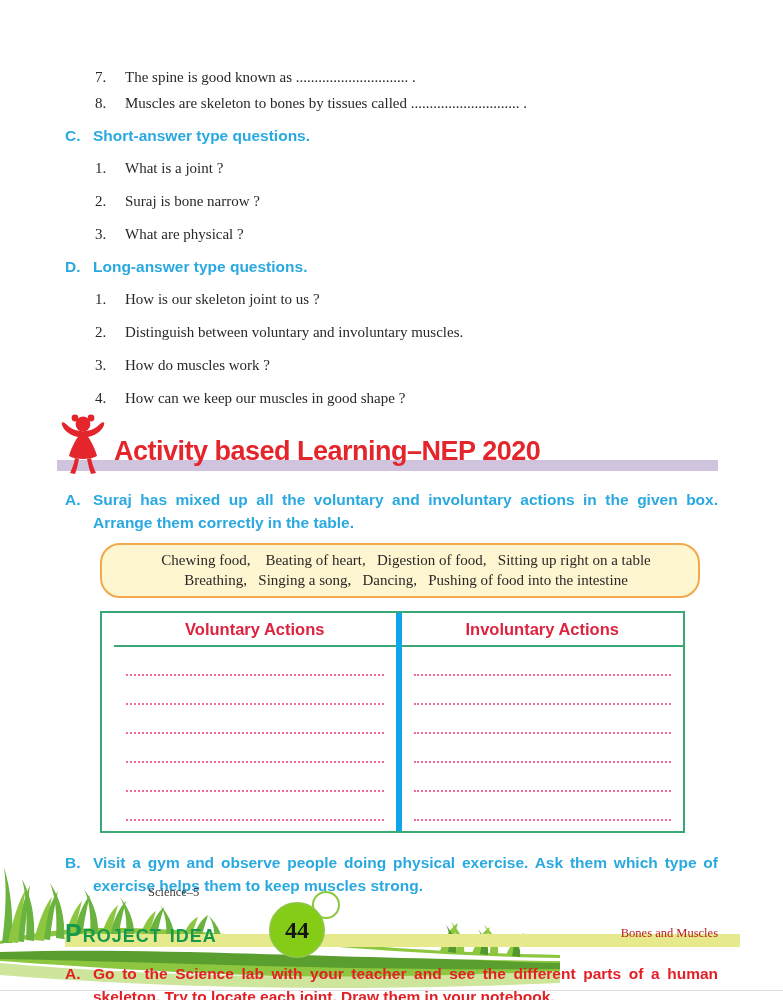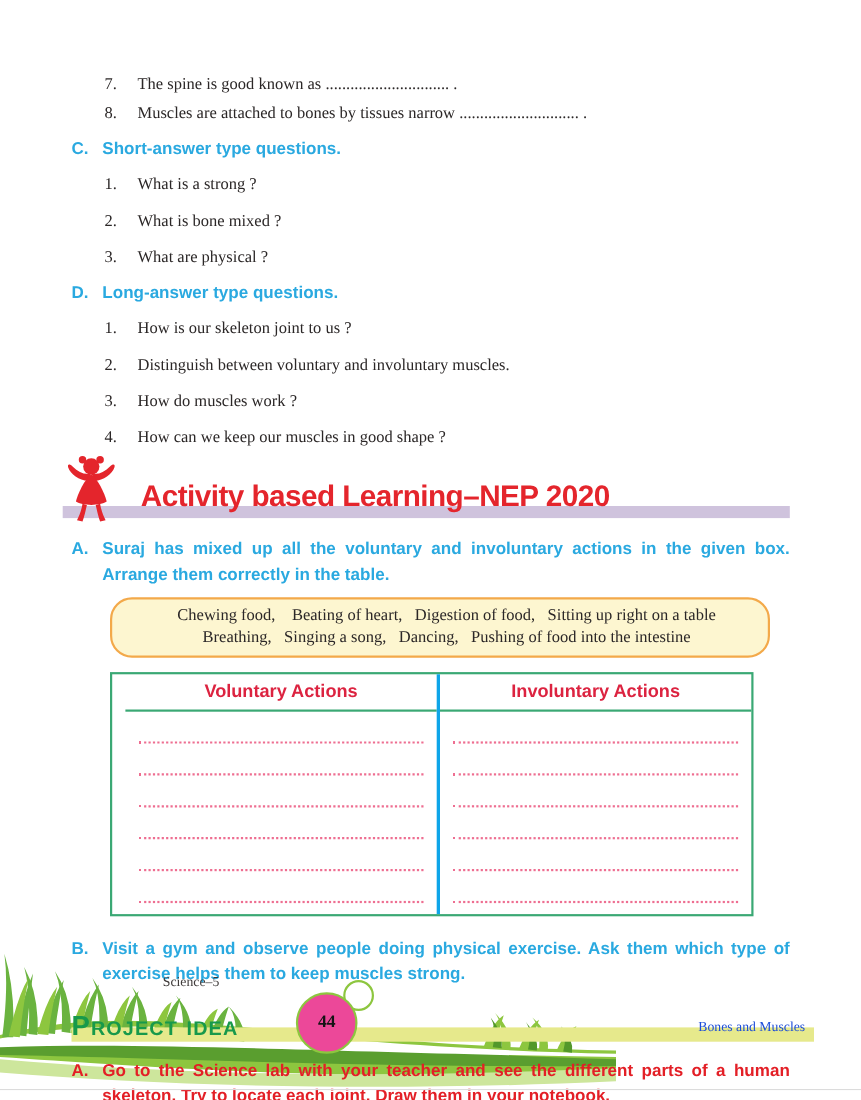--- a/index.html
+++ b/index.html
@@ -16,92 +16,92 @@
   .sec-head{display:flex;margin-top:13px;font-family:"Liberation Sans",sans-serif;
     font-weight:bold;font-size:15.5px;color:#2aa9e0;line-height:19px;}
   .sec-letter{width:28px;flex:0 0 28px;}
   .q-row{display:flex;margin:14px 0 0 30px;font-size:15px;line-height:19px;}
   .q-num{width:30px;flex:0 0 30px;}
 
   
   .act-header{position:relative;margin-top:8px;height:60px;}
   .act-band{position:absolute;left:-8px;right:0;bottom:5px;height:11px;background:#cfc3dd;z-index:0;}
   .act-icon{position:absolute;left:-10px;top:-4px;width:56px;height:64px;z-index:1;}
-  .act-title{position:absolute;left:63px;bottom:9px;z-index:1;
+  .act-title{position:absolute;left:49px;bottom:9px;z-index:1;
     font-family:"Liberation Sans",sans-serif;font-weight:bold;font-size:27px;
     color:#e4252c;letter-spacing:-0.5px;white-space:nowrap;}
 
   .blue-item{display:flex;margin-top:12px;font-family:"Liberation Sans",sans-serif;
     font-weight:bold;font-size:15.5px;color:#2aa9e0;line-height:23px;}
   .blue-item .item-text{flex:1;text-align:justify;}
 
   
   .word-box{margin:9px 18px 13px 35px;border:2px solid #f3a94a;border-radius:20px;
     background:#fdf6d0;padding:5px 12px 6px 24px;text-align:center;
     font-size:15px;color:#2b2727;}
   .word-box div{white-space:pre-wrap;line-height:20px;}
 
   
   .act-table{display:flex;margin:10px 33px 0 35px;border:2px solid #3aa874;background:#fff;padding-left:12px;}
   .act-col{flex:1;display:flex;flex-direction:column;}
-  .act-col + .act-col{border-left:3px solid #0ea5e9;}
+  .act-col + .act-col{border-left:6px solid #0ea5e9;}
   .act-col-head{height:32px;line-height:32px;text-align:center;border-bottom:2px solid #3aa874;
     font-family:"Liberation Sans",sans-serif;font-weight:bold;font-size:16.5px;color:#dc2340;}
   .act-col-body{padding:0 12px 10px 12px;}
   .dotline{height:27px;border-bottom:2px dotted #ee6e91;}
 
   
   .proj-header{position:relative;margin-top:16px;height:38px;padding-left:22px;}
   .proj-band{position:absolute;left:0;right:-22px;bottom:4px;height:13px;background:#e6e98c;z-index:0;}
   .proj-title{position:absolute;left:0;bottom:3px;z-index:1;
     font-family:"Liberation Sans",sans-serif;font-weight:bold;font-size:25px;
     font-variant:small-caps;letter-spacing:1px;color:#17994b;white-space:nowrap;}
 
   .red-item{display:flex;margin-top:11px;font-family:"Liberation Sans",sans-serif;
     font-weight:bold;font-size:15.5px;color:#e31f26;line-height:23px;}
   .red-item .item-text{flex:1;text-align:justify;}
 
   
   .grass{position:absolute;left:0;top:845px;width:560px;height:150px;z-index:1;}
   .footer-book{position:absolute;left:148px;top:885px;z-index:3;font-size:12.5px;color:#3f3b3a;}
   .page-circle{position:absolute;left:269px;top:902px;width:52px;height:52px;z-index:3;
-    background:#ec4899;border:2px solid #8dc63f;border-radius:50%;
+    background:#84cc16;border:2px solid #8dc63f;border-radius:50%;
     display:flex;align-items:center;justify-content:center;
-    font-weight:bold;font-size:16px;color:#141414;}
+    font-weight:bold;font-size:24px;color:#141414;}
   .page-circle-small{position:absolute;left:312px;top:891px;width:24px;height:24px;z-index:2;
     background:#fff;border:2px solid #8dc63f;border-radius:50%;}
-  .footer-chapter{position:absolute;right:51px;top:926px;z-index:3;font-size:12.5px;color:#1d4ed8;}
+  .footer-chapter{position:absolute;right:65px;top:926px;z-index:3;font-size:12.5px;color:#b91c1c;}
   .bottom-rule{position:absolute;left:0;right:0;top:990px;height:1px;background:#dcdcdc;z-index:3;}
 </style>
 </head>
 <body>
 
 <div class="page">
   <div class="content">
 
     <div class="fib-row">
       <span class="fib-num">7.</span>
       <span>The spine is good known as .............................. .</span>
     </div>
     <div class="fib-row">
       <span class="fib-num">8.</span>
-      <span>Muscles are attached to bones by tissues narrow ............................. .</span>
+      <span>Muscles are skeleton to bones by tissues called ............................. .</span>
     </div>
 
     <div class="sec-head">
       <span class="sec-letter">C.</span>
       <span>Short-answer type questions.</span>
     </div>
     <div class="q-row">
       <span class="q-num">1.</span>
-      <span>What is a strong ?</span>
+      <span>What is a joint ?</span>
     </div>
     <div class="q-row">
       <span class="q-num">2.</span>
-      <span>What is bone mixed ?</span>
+      <span>Suraj is bone narrow ?</span>
     </div>
     <div class="q-row">
       <span class="q-num">3.</span>
       <span>What are physical ?</span>
     </div>
 
     <div class="sec-head">
       <span class="sec-letter">D.</span>
       <span>Long-answer type questions.</span>
     </div>

